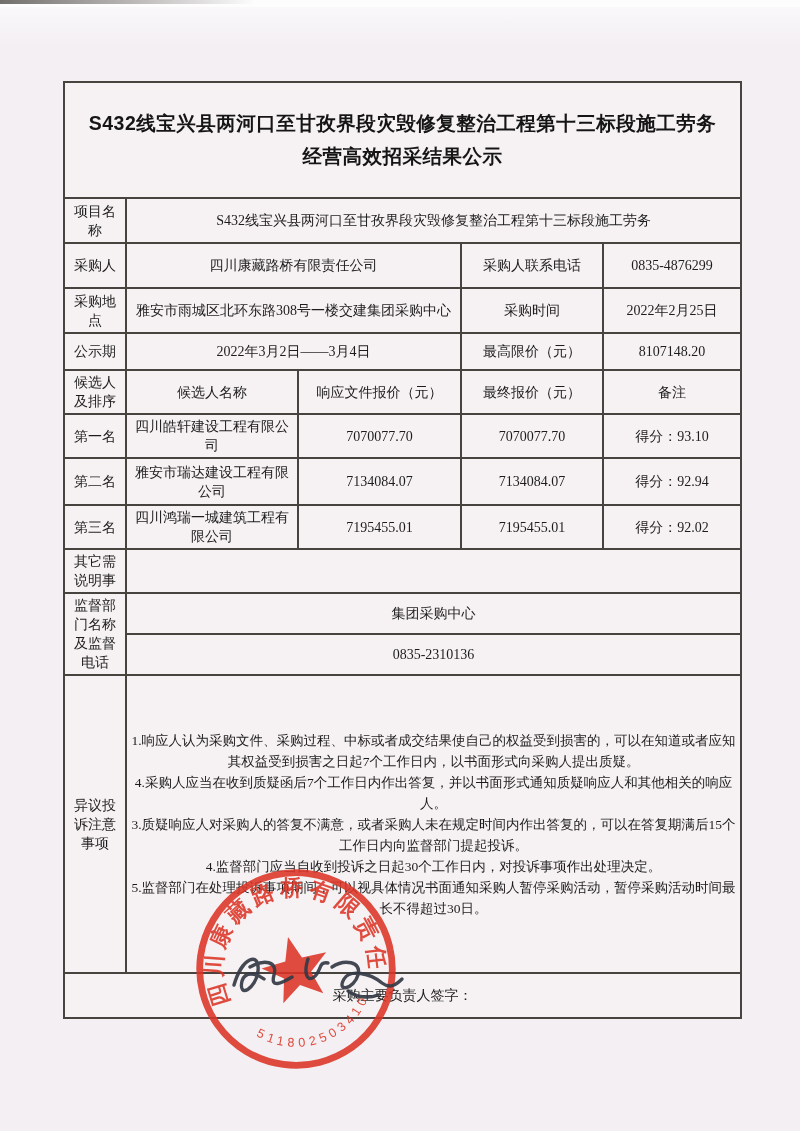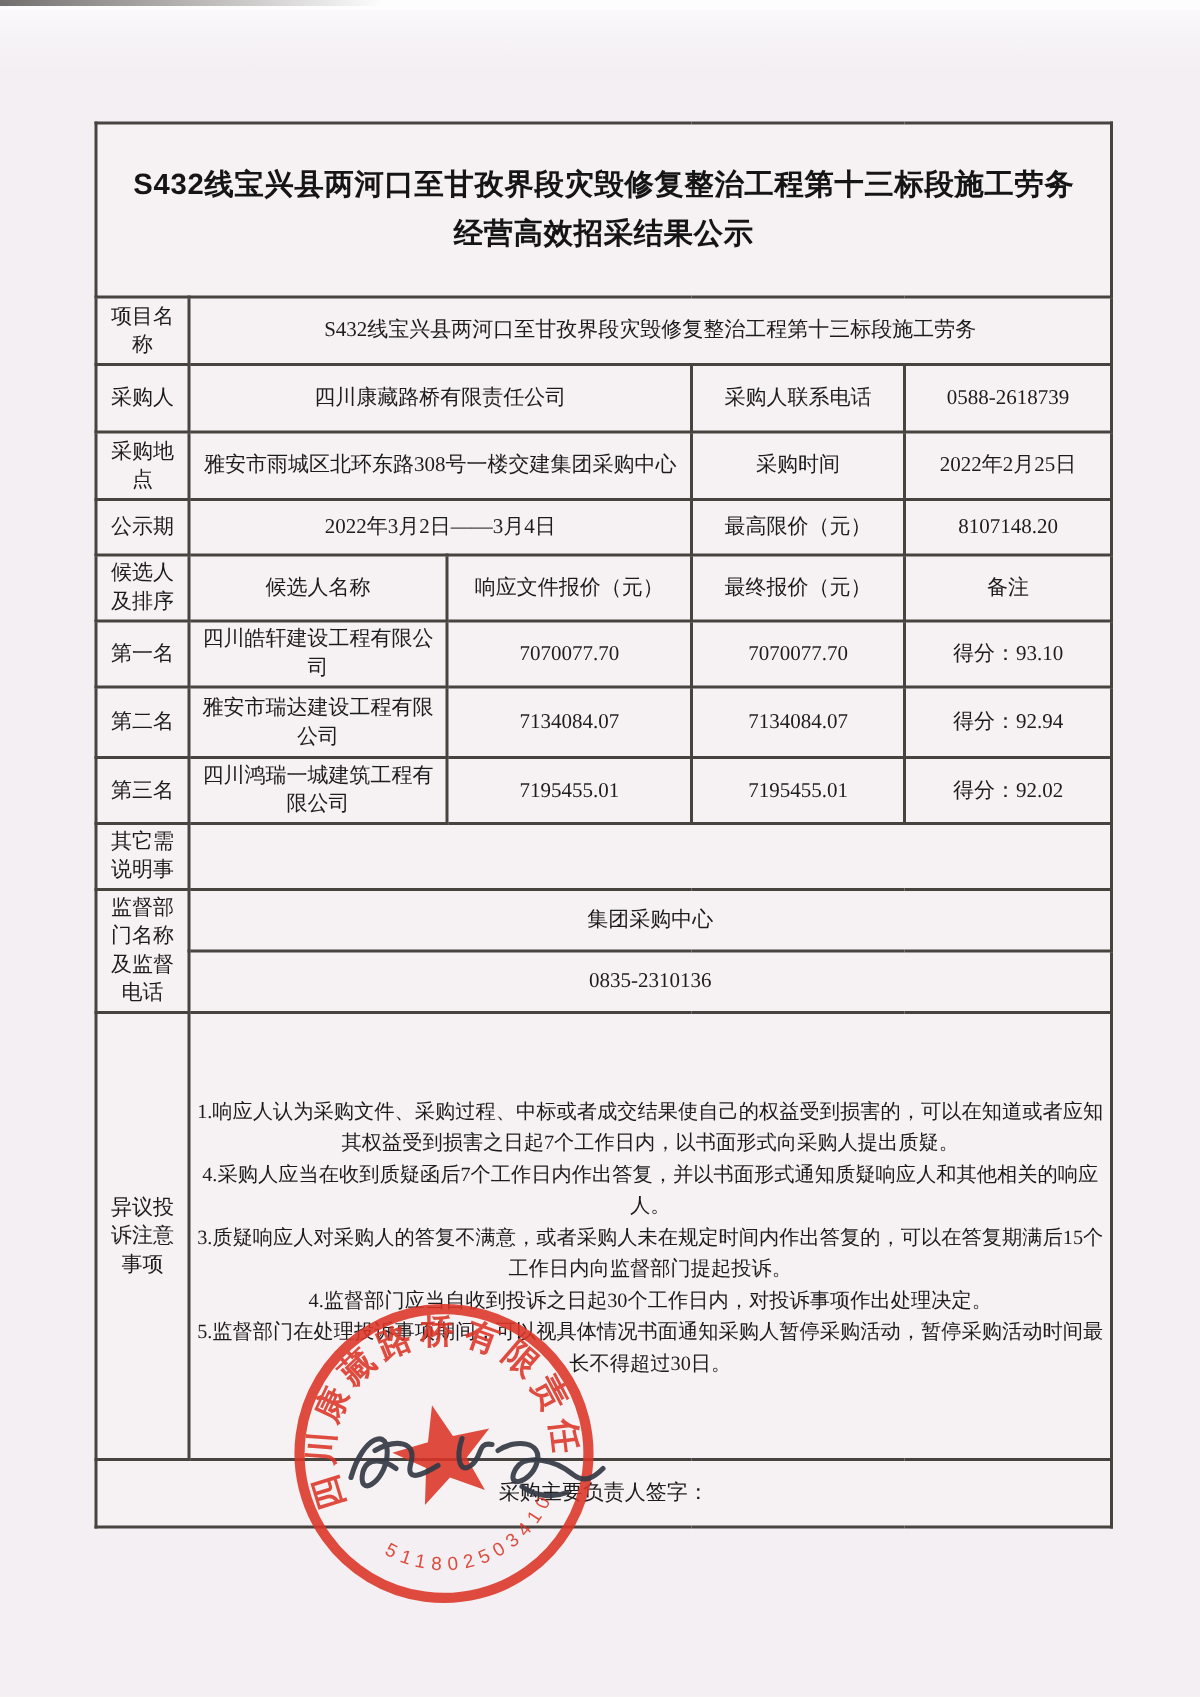--- a/index.html
+++ b/index.html
@@ -87,21 +87,21 @@
 
   <tr class="r-std">
     <td class="lbl">项目名称</td>
     <td colspan="4" class="val">S432线宝兴县两河口至甘孜界段灾毁修复整治工程第十三标段施工劳务</td>
   </tr>
 
   <tr class="r-std">
     <td class="lbl">采购人</td>
     <td colspan="2" class="val">四川康藏路桥有限责任公司</td>
     <td class="ctr">采购人联系电话</td>
-    <td class="ctr">0588-2618739</td>
+    <td class="ctr">0835-4876299</td>
   </tr>
 
   <tr class="r-std">
     <td class="lbl">采购地点</td>
     <td colspan="2" class="val">雅安市雨城区北环东路308号一楼交建集团采购中心</td>
     <td class="ctr">采购时间</td>
     <td class="ctr">2022年2月25日</td>
   </tr>
 
   <tr class="r-pub">

